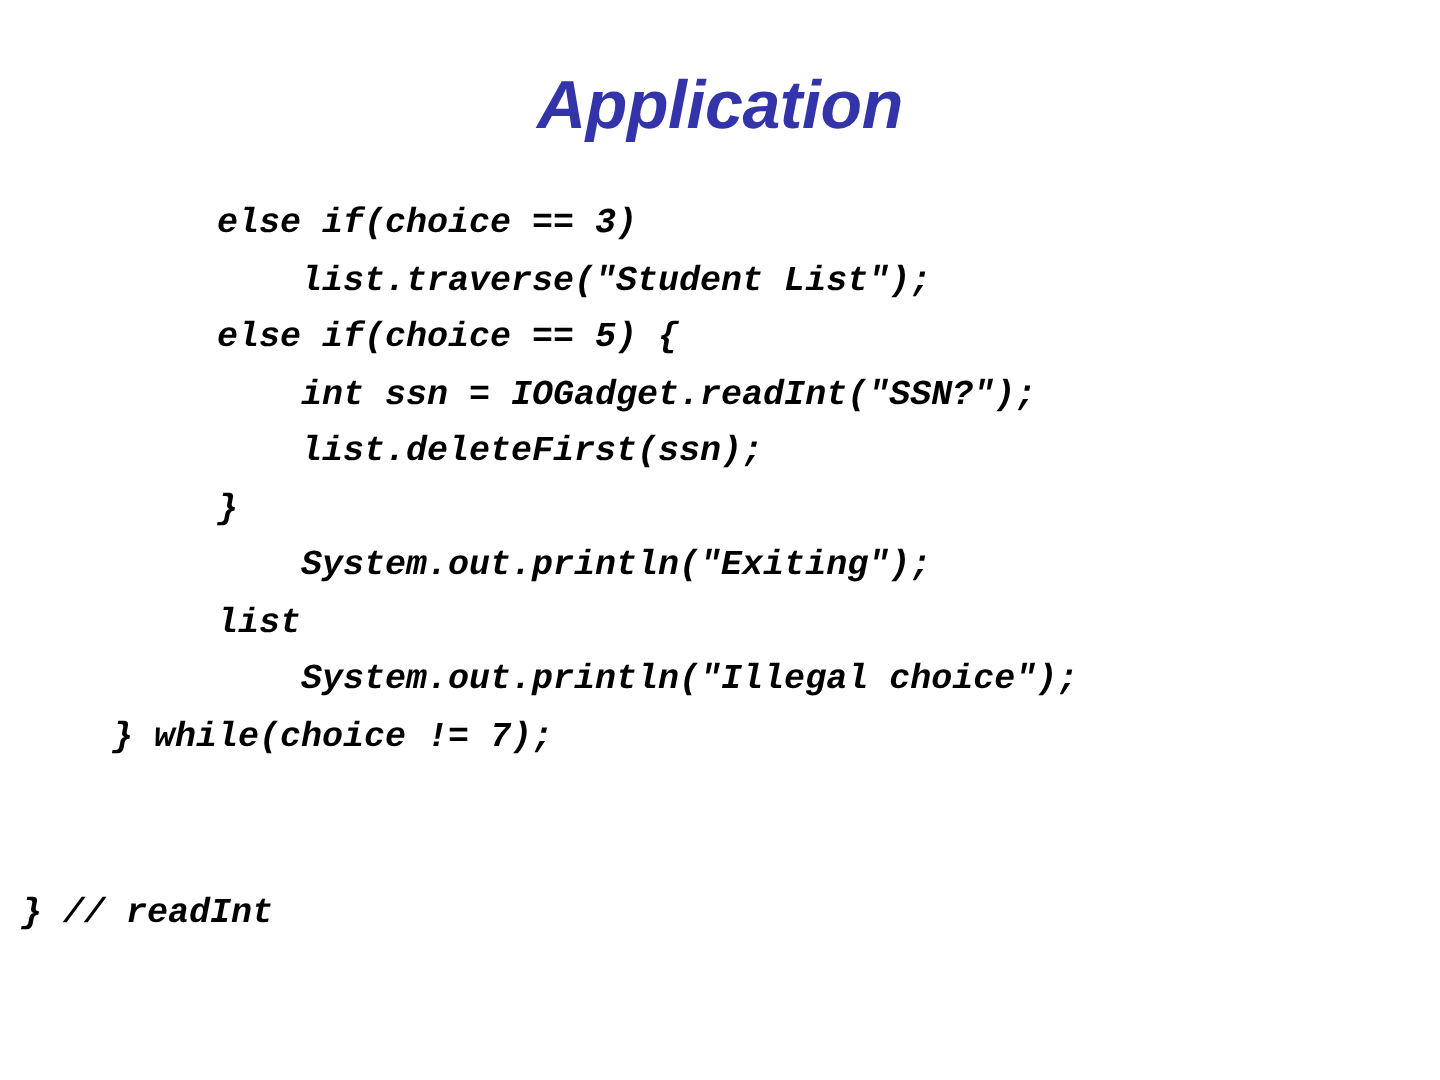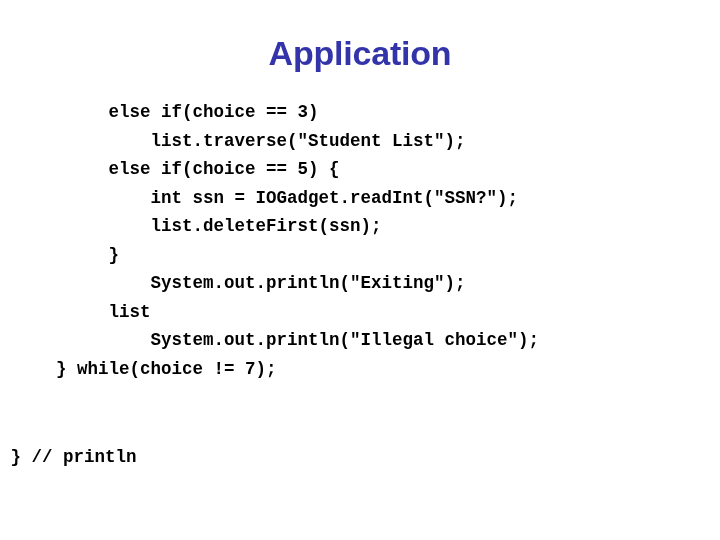--- a/index.html
+++ b/index.html
@@ -13,20 +13,21 @@
     background: #ffffff;
     font-family: "Liberation Sans", sans-serif;
     overflow: hidden;
   }
 
   .slide {
     position: relative;
     width: 720px;
     height: 540px;
     background: #ffffff;
+    font-style: italic;
   }
 
   .slide-title {
     position: absolute;
     left: 0;
     top: 33px;
     width: 720px;
     text-align: center;
     font-family: "Liberation Sans", sans-serif;
     font-size: 34px;
@@ -87,16 +88,16 @@
     <div class="code-line">             int ssn = IOGadget.readInt("SSN?");</div>
     <div class="code-line">             list.deleteFirst(ssn);</div>
     <div class="code-line">         }</div>
     <div class="code-line">             System.out.println("Exiting");</div>
     <div class="code-line">         list</div>
     <div class="code-line">             System.out.println("Illegal choice");</div>
     <div class="code-line">    } while(choice != 7);</div>
   </div>
 
   <div class="trailing-block">
-    <div class="trailing-line"> } // println</div>
+    <div class="trailing-line"> } // readInt</div>
   </div>
 
 </div>
 
 </body></html>

